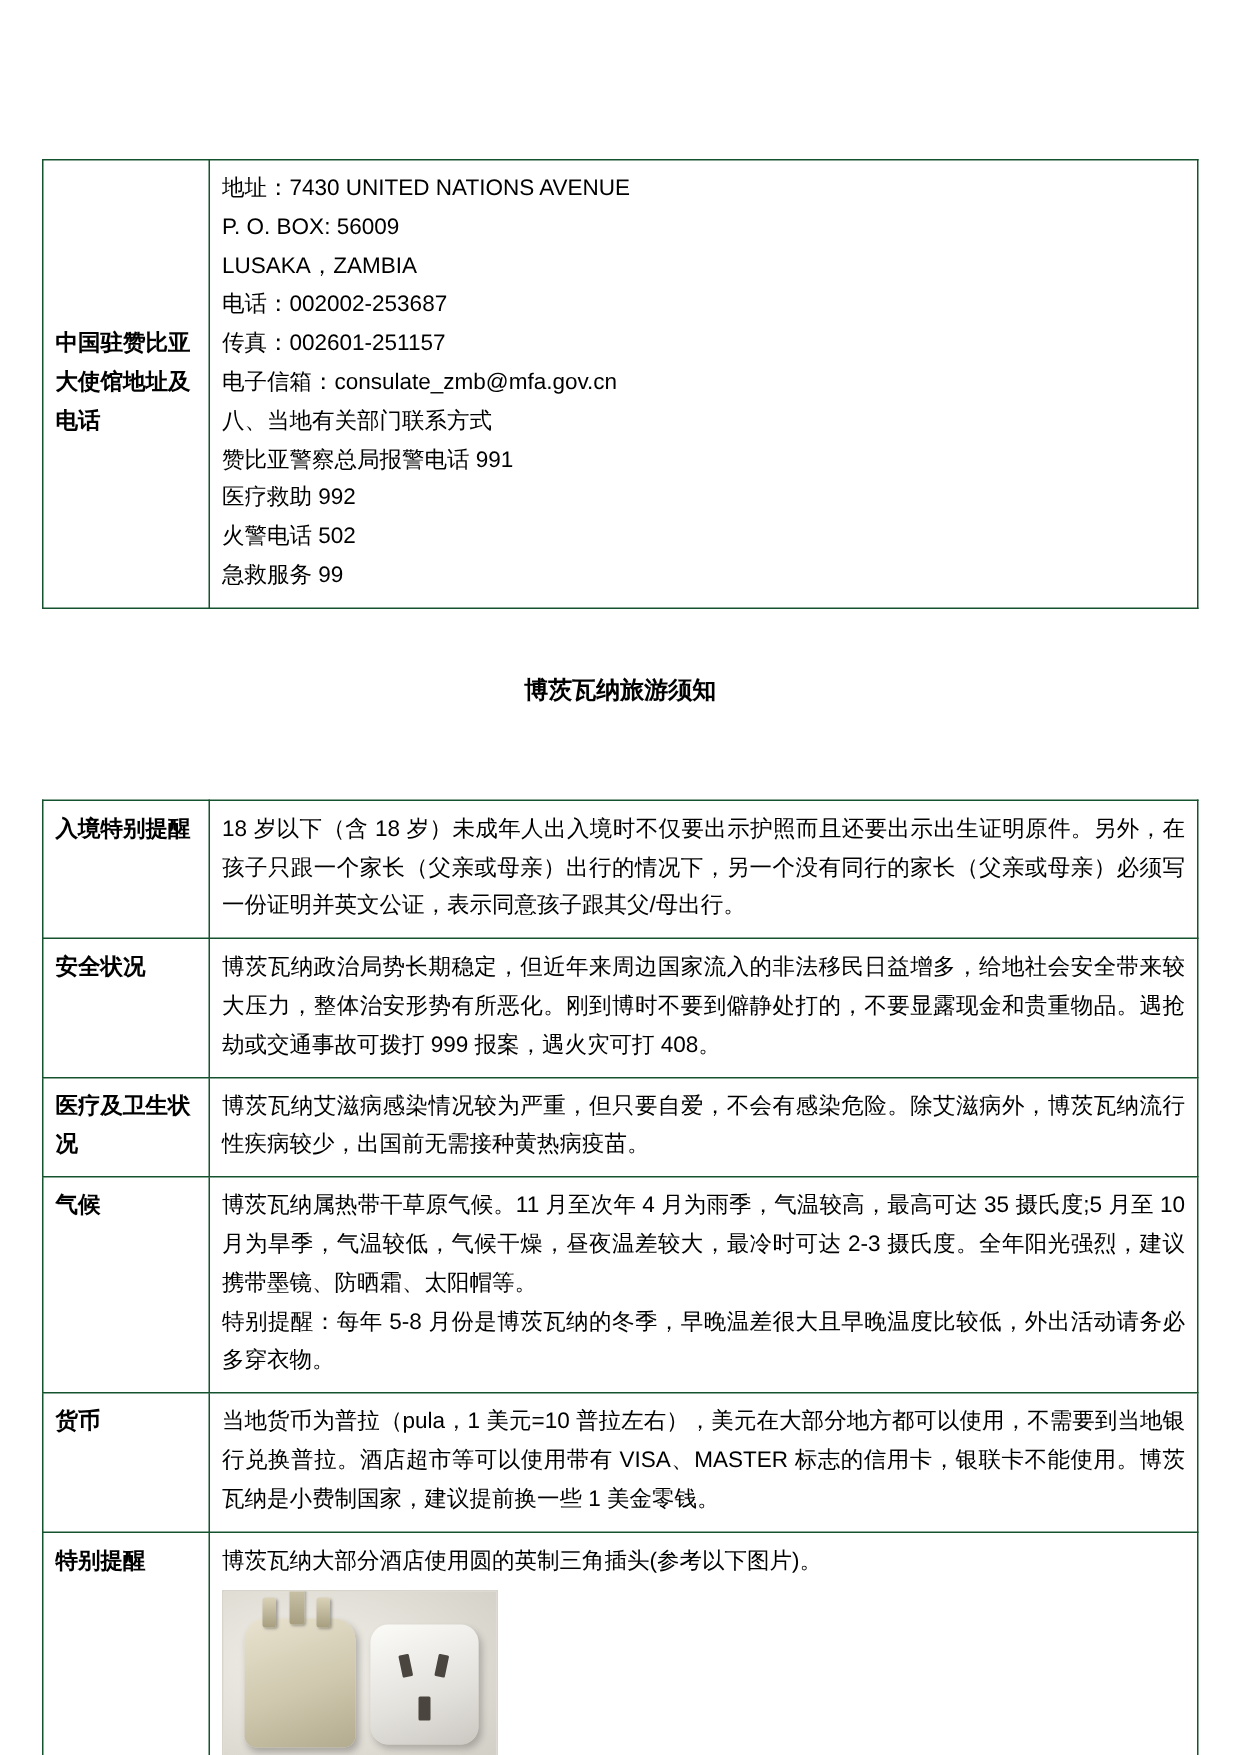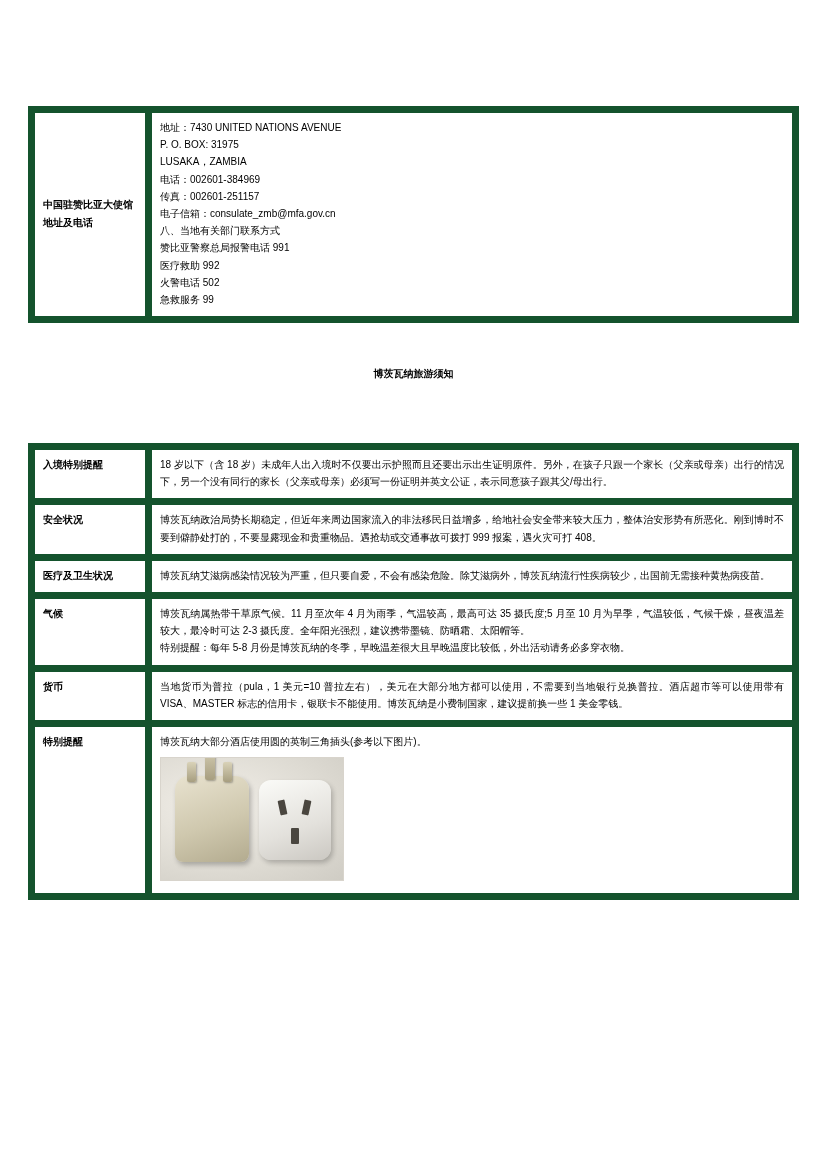--- a/index.html
+++ b/index.html
@@ -26,24 +26,24 @@
     left: 28px;
     top: 0;
     width: 771px;
   }
   table.doc-table {
     border-collapse: collapse;
     width: 771px;
     table-layout: fixed;
   }
   table.doc-table td {
-    border: 7px solid #14532d;
+    border: 1px solid #14532d;
     vertical-align: top;
     padding: 6px 8px 8px 8px;
-    font-size: 10px;
+    font-size: 15px;
     line-height: 1.72;
   }
   td.label-cell {
     width: 94px;
     font-weight: bold;
     vertical-align: middle;
     text-align: left;
     padding-left: 8px;
     padding-right: 4px;
     line-height: 1.7;
@@ -54,21 +54,21 @@
   td.body-cell {
     text-align: justify;
   }
   td.body-cell p {
     margin: 0;
   }
   .spacer-1 { height: 44px; }
   .section-title {
     text-align: center;
     font-weight: bold;
-    font-size: 10px;
+    font-size: 16px;
     margin: 0;
     padding: 0;
   }
   .spacer-2 { height: 62px; }
   .plug-img {
     margin-top: 7px;
     margin-bottom: 4px;
     width: 182px;
     height: 122px;
     background: #e9e6e0;
@@ -127,23 +127,23 @@
   <div class="content">
 
     <div style="height:106px"></div>
 
     <table class="doc-table">
       <tbody>
           <tr>
         <td class="label-cell top">中国驻赞比亚大使馆地址及电话</td>
         <td class="body-cell">
           <p>地址：7430 UNITED NATIONS AVENUE</p>
-          <p>P. O. BOX: 31975</p>
+          <p>P. O. BOX: 56009</p>
           <p>LUSAKA，ZAMBIA</p>
-          <p>电话：002601-384969</p>
+          <p>电话：002002-253687</p>
           <p>传真：002601-251157</p>
           <p>电子信箱：consulate_zmb@mfa.gov.cn</p>
           <p>八、当地有关部门联系方式</p>
           <p>赞比亚警察总局报警电话 991</p>
           <p>医疗救助  992</p>
           <p>火警电话 502</p>
           <p>急救服务  99</p>
         </td>
       </tr>
     </tbody>

